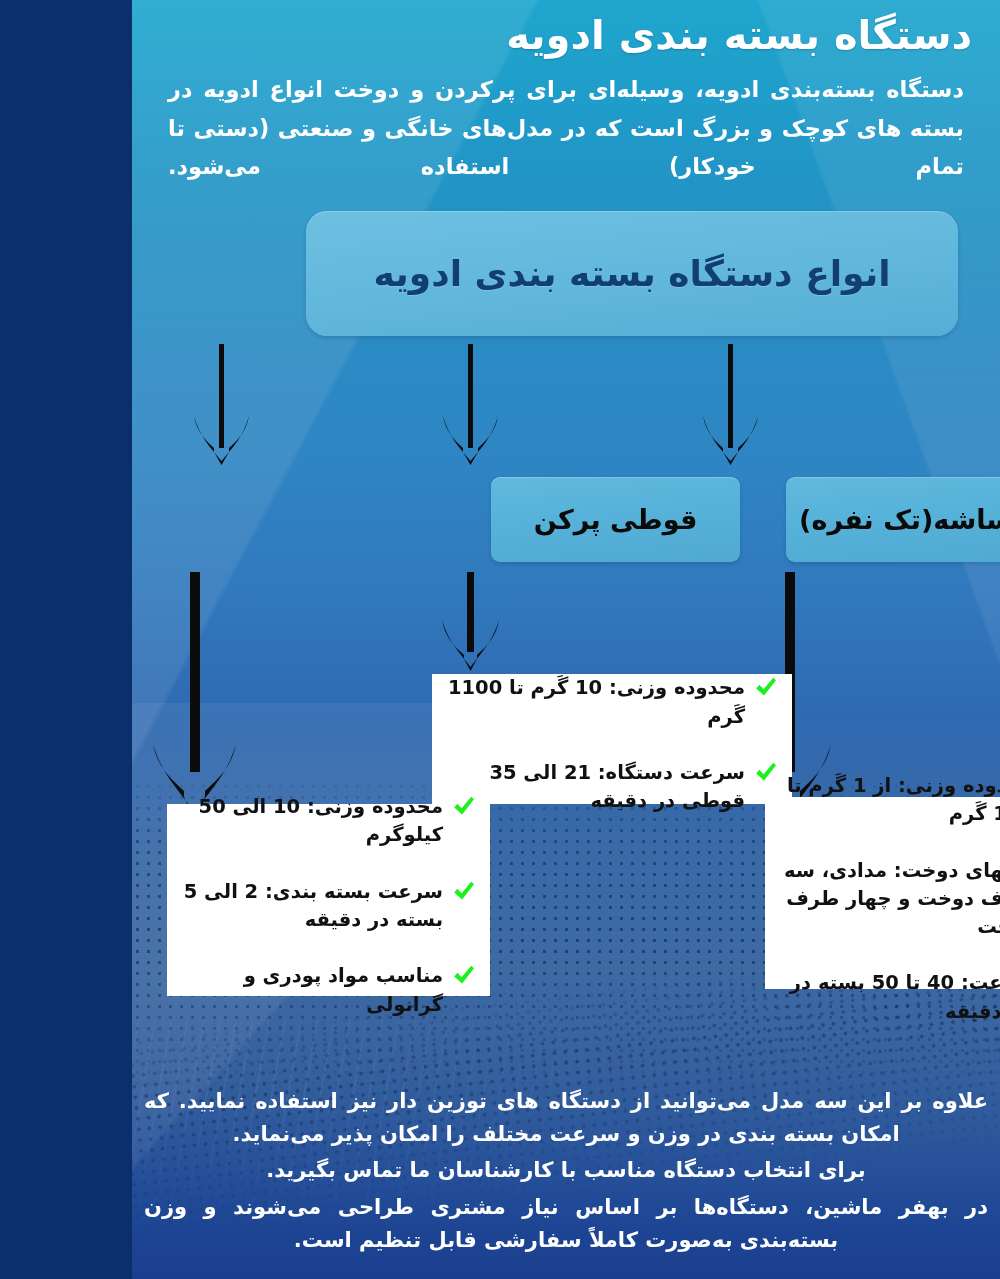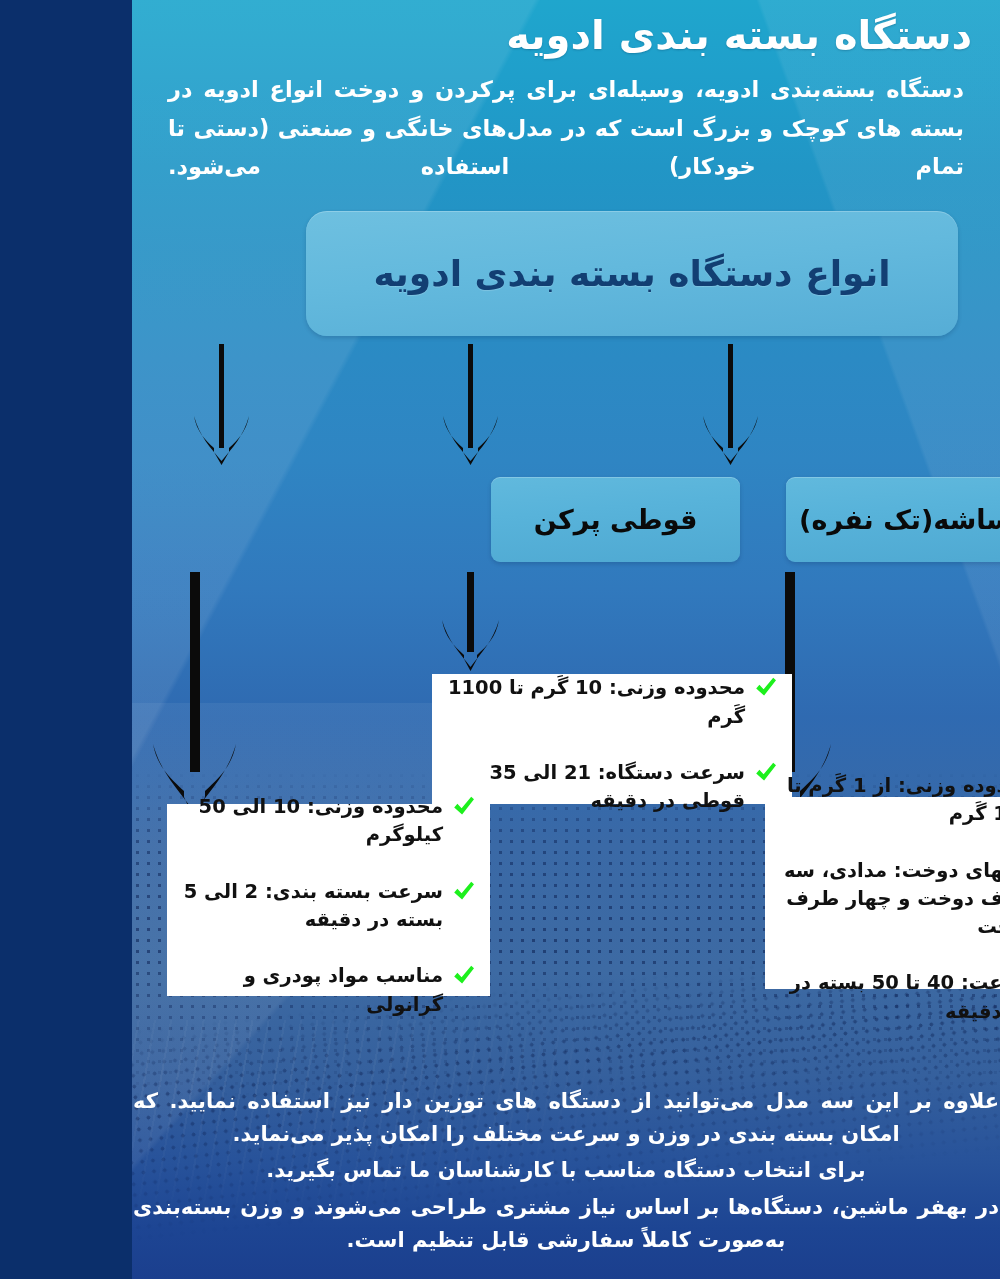--- a/index.html
+++ b/index.html
@@ -194,21 +194,21 @@
     position: absolute;
     inset: 0;
     pointer-events: none;
   }
 
   
   .footer {
     position: absolute;
     left: 0; right: 0;
     top: 1085px;
-    padding: 0 1px;
+    padding: 0 12px;
     color: #ffffff;
     text-align: center;
   }
   .footer p {
     margin: 0 0 3px 0;
     font-size: 21px;
     font-weight: bold;
     line-height: 1.58;
   }
   .footer .para-just {

